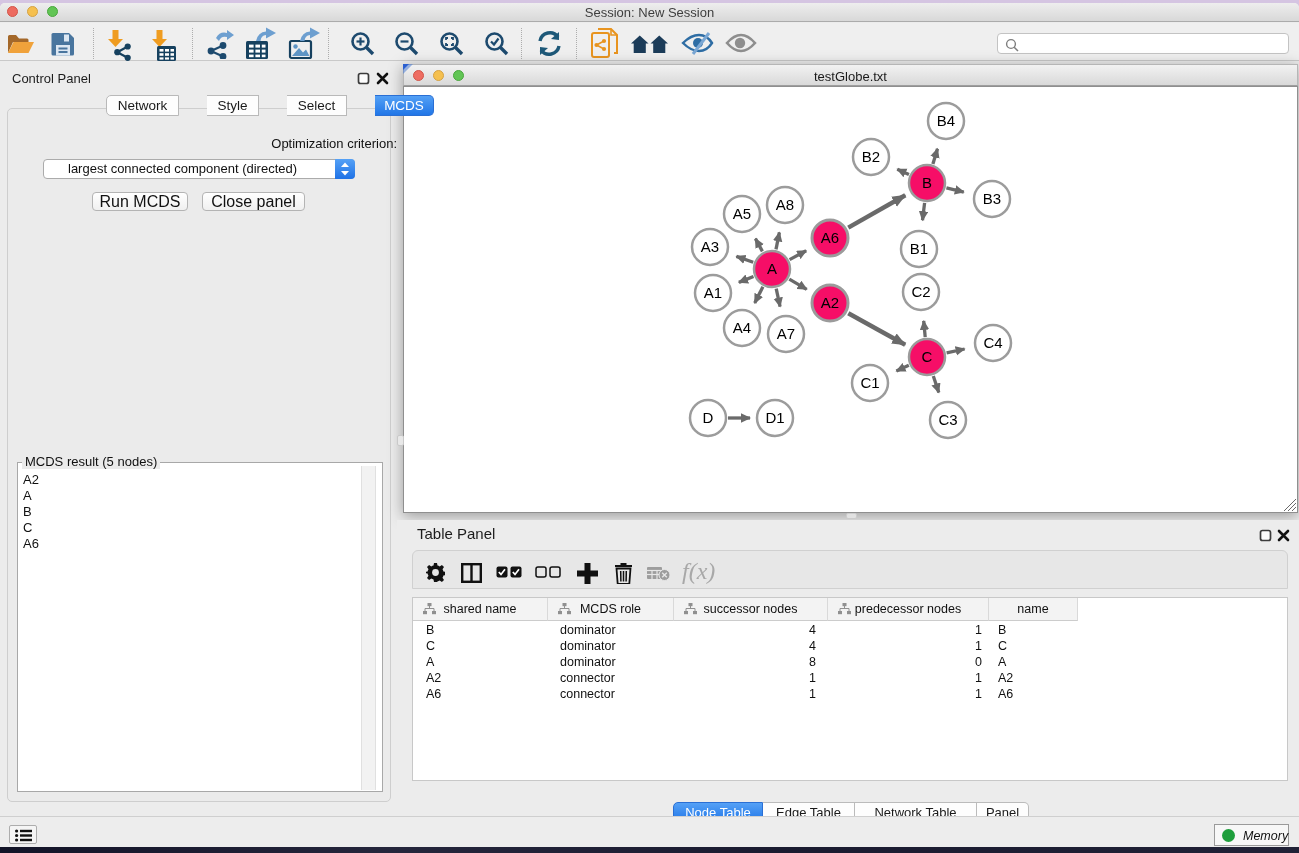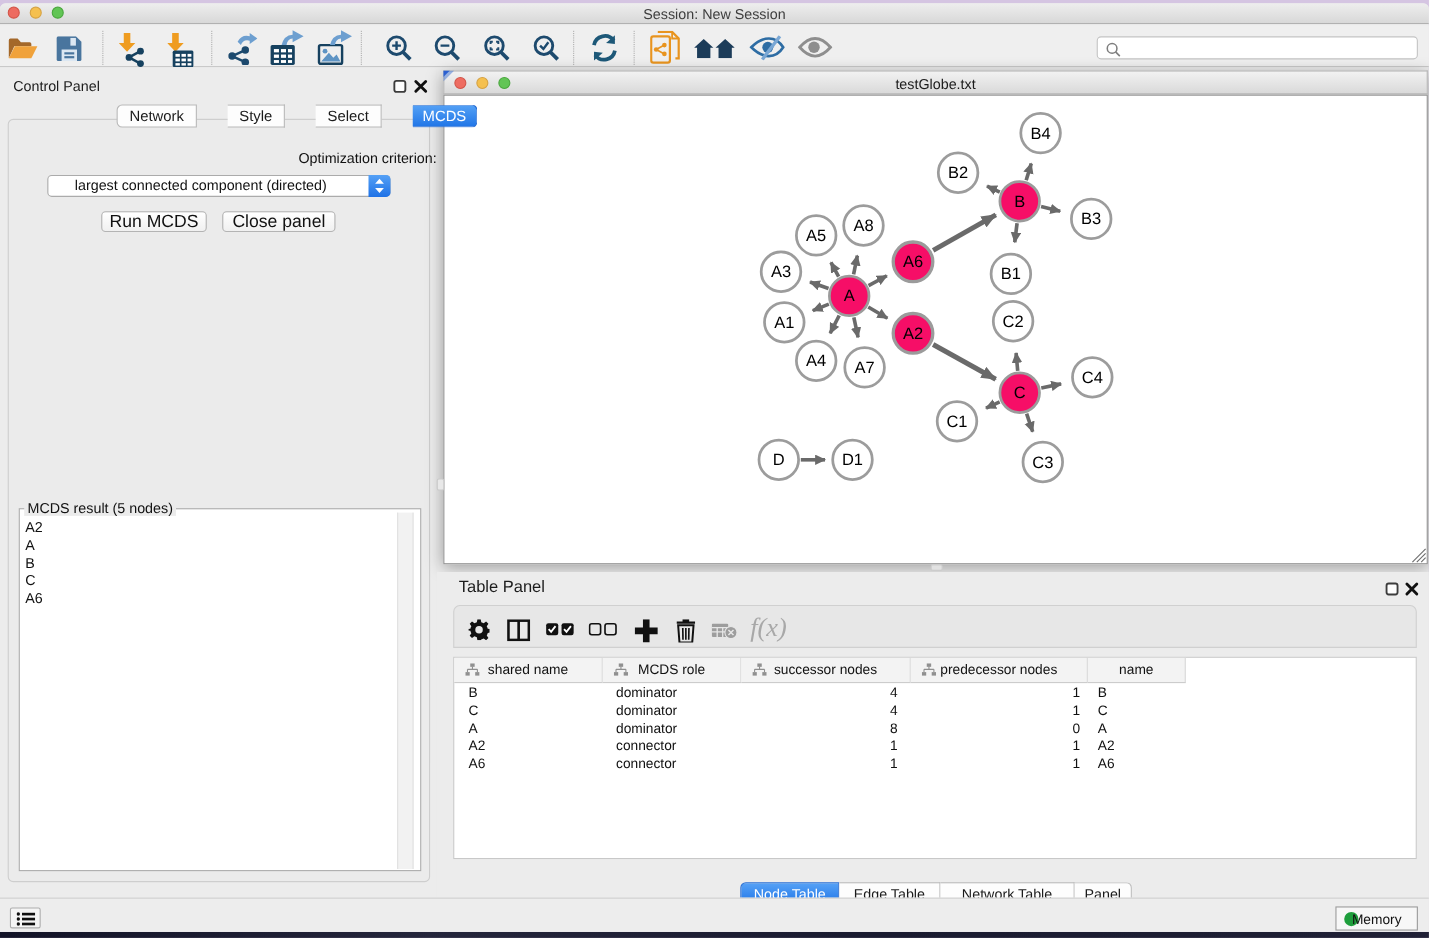--- a/index.html
+++ b/index.html
@@ -481,21 +481,21 @@
             <circle cx="1.6" cy="6.5" r="1.6"></circle>
             <circle cx="1.6" cy="11" r="1.6"></circle>
             <rect x="5" y="0.8" width="12" height="2.4"></rect>
             <rect x="5" y="5.3" width="12" height="2.4"></rect>
             <rect x="5" y="9.8" width="12" height="2.4"></rect>
           </g>
         </svg>
       </div>
     <div id="mem">
         <div style="position:absolute;left:7px;top:4px;width:13px;height:13px;border-radius:50%;background:#1e9e3c;"></div>
-        <div style="position:absolute;left:14px;top:3.5px;font-size:12.5px;">Memory</div>
+        <div style="position:absolute;left:28px;top:3.5px;font-size:12.5px;font-style:italic;">Memory</div>
       </div>
   </div>
   <div id="darkstrip"></div>
 </div>
 
 <div style="position:absolute;left:397px;top:435px;width:7px;height:11px;background:#e8e8e8;border:1px solid #c9c9c9;border-radius:2px;z-index:50;"></div>
 <div style="position:absolute;left:846px;top:513px;width:11px;height:6px;background:#e2e2e2;border:1px solid #cccccc;border-radius:2px;z-index:50;"></div>
 <svg style="position:absolute;left:403px;top:64px;z-index:60;" width="10" height="10" viewBox="0 0 10 10">
     <path d="M0,0 L10,0 L0,10 Z" fill="#4a7bd4" opacity="0.55"></path>
     <path d="M0,0 L6,0 L0,6 Z" fill="#2b5fd0"></path>

